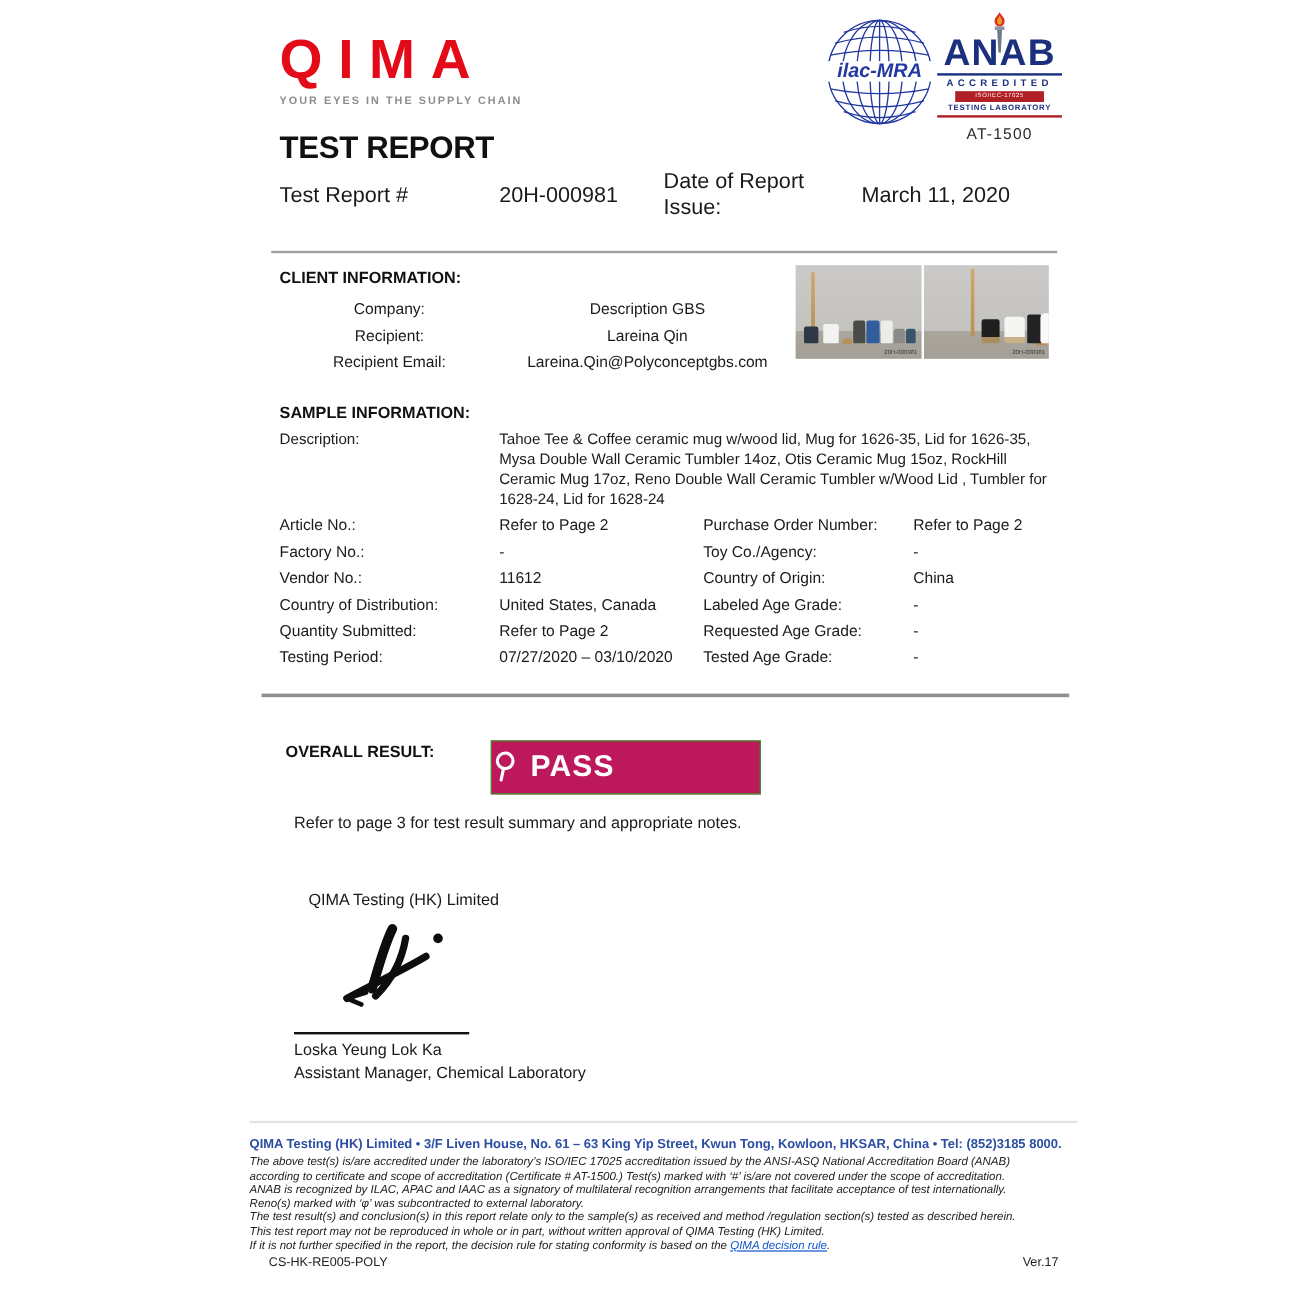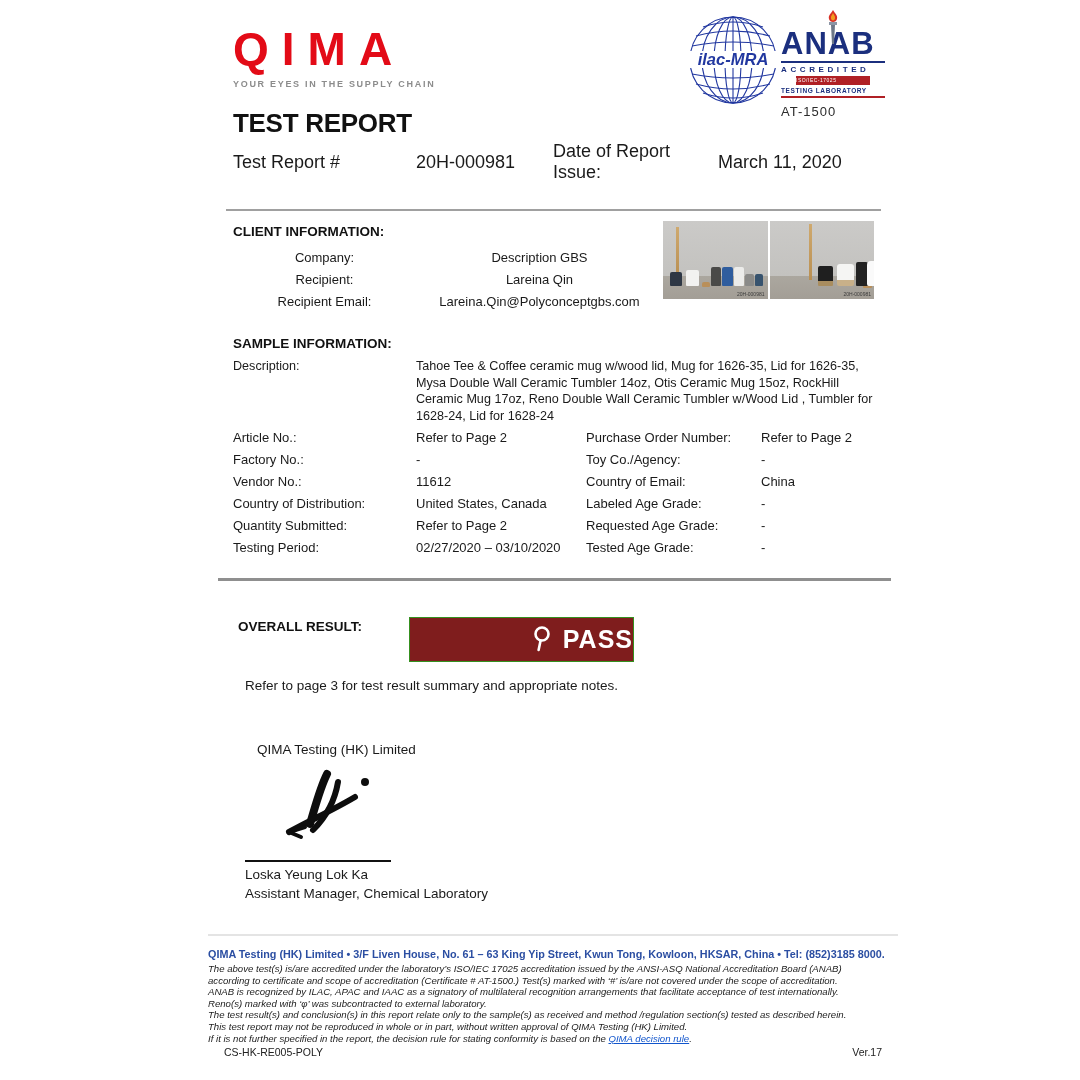--- a/index.html
+++ b/index.html
@@ -8,21 +8,21 @@
   .page { position:relative; width:1080px; height:1080px; overflow:hidden; background:#fff;margin-left:13px; }
 
   
   .brand { position:absolute; left:220px; top:26px; }
   .qima-logo { font-size:46px; font-weight:700; letter-spacing:13px; color:#e30b17; line-height:1; }
   .tagline { margin-top:7px; font-size:9px; letter-spacing:1.7px; color:#8c8c8c; font-weight:700; }
 
   
   .accred { position:absolute; left:674px; top:14px; display:flex; align-items:flex-start; }
   .ilac-globe { width:92px; height:92px; }
-  .anab { width:104px; margin-left:2px; position:relative; padding-top:14px; }
+  .anab { width:104px; margin-left:2px; text-align:center; position:relative; padding-top:14px; }
   .torch { position:absolute; left:50%; top:-4px; transform:translateX(-50%); z-index:2; }
   .anab-word { font-size:31px; font-weight:800; color:#1b2f7e; line-height:1; letter-spacing:1px; position:relative; z-index:1; }
   .anab-accredited { font-size:8px; font-weight:700; letter-spacing:3.6px; color:#1b2f7e; margin-top:2px; border-top:2px solid #1b2f7e; padding-top:2px; }
   .anab-banner { margin:2px auto 0; width:74px; height:9px; background:#b02025; color:#fff; font-size:5px; line-height:9px; letter-spacing:0.5px; }
   .anab-lab { font-size:6.5px; font-weight:700; color:#1b2f7e; letter-spacing:0.6px; margin-top:2px; border-bottom:2px solid #b02025; padding-bottom:2px; }
   .cert-no { font-size:13px; color:#2b2b2b; margin-top:6px; letter-spacing:1px; }
 
   
   .report-title { position:absolute; left:220px; top:108px; font-size:26px; font-weight:800; letter-spacing:-0.3px; color:#111; }
   .head-table { position:absolute; left:220px; top:141px; width:648px; font-size:18px; }
@@ -63,22 +63,22 @@
   .photo-label { position:absolute; right:3px; bottom:2px; font-size:5px; color:#3a3a3a; letter-spacing:0; }
 
   
   .sample-head { position:absolute; left:220px; top:336px; }
   .desc-row { position:absolute; left:220px; top:358px; display:grid; grid-template-columns:183px 468px; font-size:12.6px; line-height:16.5px; align-items:start; }
   .sample-table { position:absolute; left:220px; top:426px; width:648px; font-size:13px; }
   .sample-row { display:grid; grid-template-columns:183px 170px 175px auto; height:22px; align-items:center; }
 
   
   .result-label { position:absolute; left:225px; top:619px; }
-  .pass-btn { position:absolute; left:396px; top:617px; width:225px; height:45px; background:#7f1d1d; border:1px solid #35901f;
-    display:flex; align-items:center; justify-content:flex-end; gap:10px; }
+  .pass-btn { position:absolute; left:396px; top:617px; width:225px; height:45px; background:#be185d; border:1px solid #35901f;
+    display:flex; align-items:center; justify-content:flex-start; gap:10px; }
   .pass-text { color:#fff; font-size:25px; font-weight:800; letter-spacing:1px; }
   .result-note { position:absolute; left:232px; top:678px; font-size:13.5px; }
 
   
   .sig-company { position:absolute; left:244px; top:742px; font-size:13.5px; }
   .sig-script { position:absolute; left:262px; top:768px; }
   .sig-line { position:absolute; left:232px; top:860px; width:146px; height:2px; background:#111; }
   .sig-name { position:absolute; left:232px; top:867px; font-size:13.5px; }
   .sig-title { position:absolute; left:232px; top:886px; font-size:13.5px; }
 
@@ -200,38 +200,38 @@
     </div>
     <div class="sample-row">
       <span>Factory No.:</span>
       <span>-</span>
       <span>Toy Co./Agency:</span>
       <span>-</span>
     </div>
     <div class="sample-row">
       <span>Vendor No.:</span>
       <span>11612</span>
-      <span>Country of Email:</span>
+      <span>Country of Origin:</span>
       <span>China</span>
     </div>
     <div class="sample-row">
       <span>Country of Distribution:</span>
       <span>United States, Canada</span>
       <span>Labeled Age Grade:</span>
       <span>-</span>
     </div>
     <div class="sample-row">
       <span>Quantity Submitted:</span>
       <span>Refer to Page 2</span>
       <span>Requested Age Grade:</span>
       <span>-</span>
     </div>
     <div class="sample-row">
       <span>Testing Period:</span>
-      <span>02/27/2020 – 03/10/2020</span>
+      <span>07/27/2020 – 03/10/2020</span>
       <span>Tested Age Grade:</span>
       <span>-</span>
     </div>
   </div>
 
   <div class="divider-2"></div>
 
   <div class="result-label section-head">OVERALL RESULT:</div>
   <div class="pass-btn">
     <svg width="22" height="30" viewBox="0 0 22 30">

